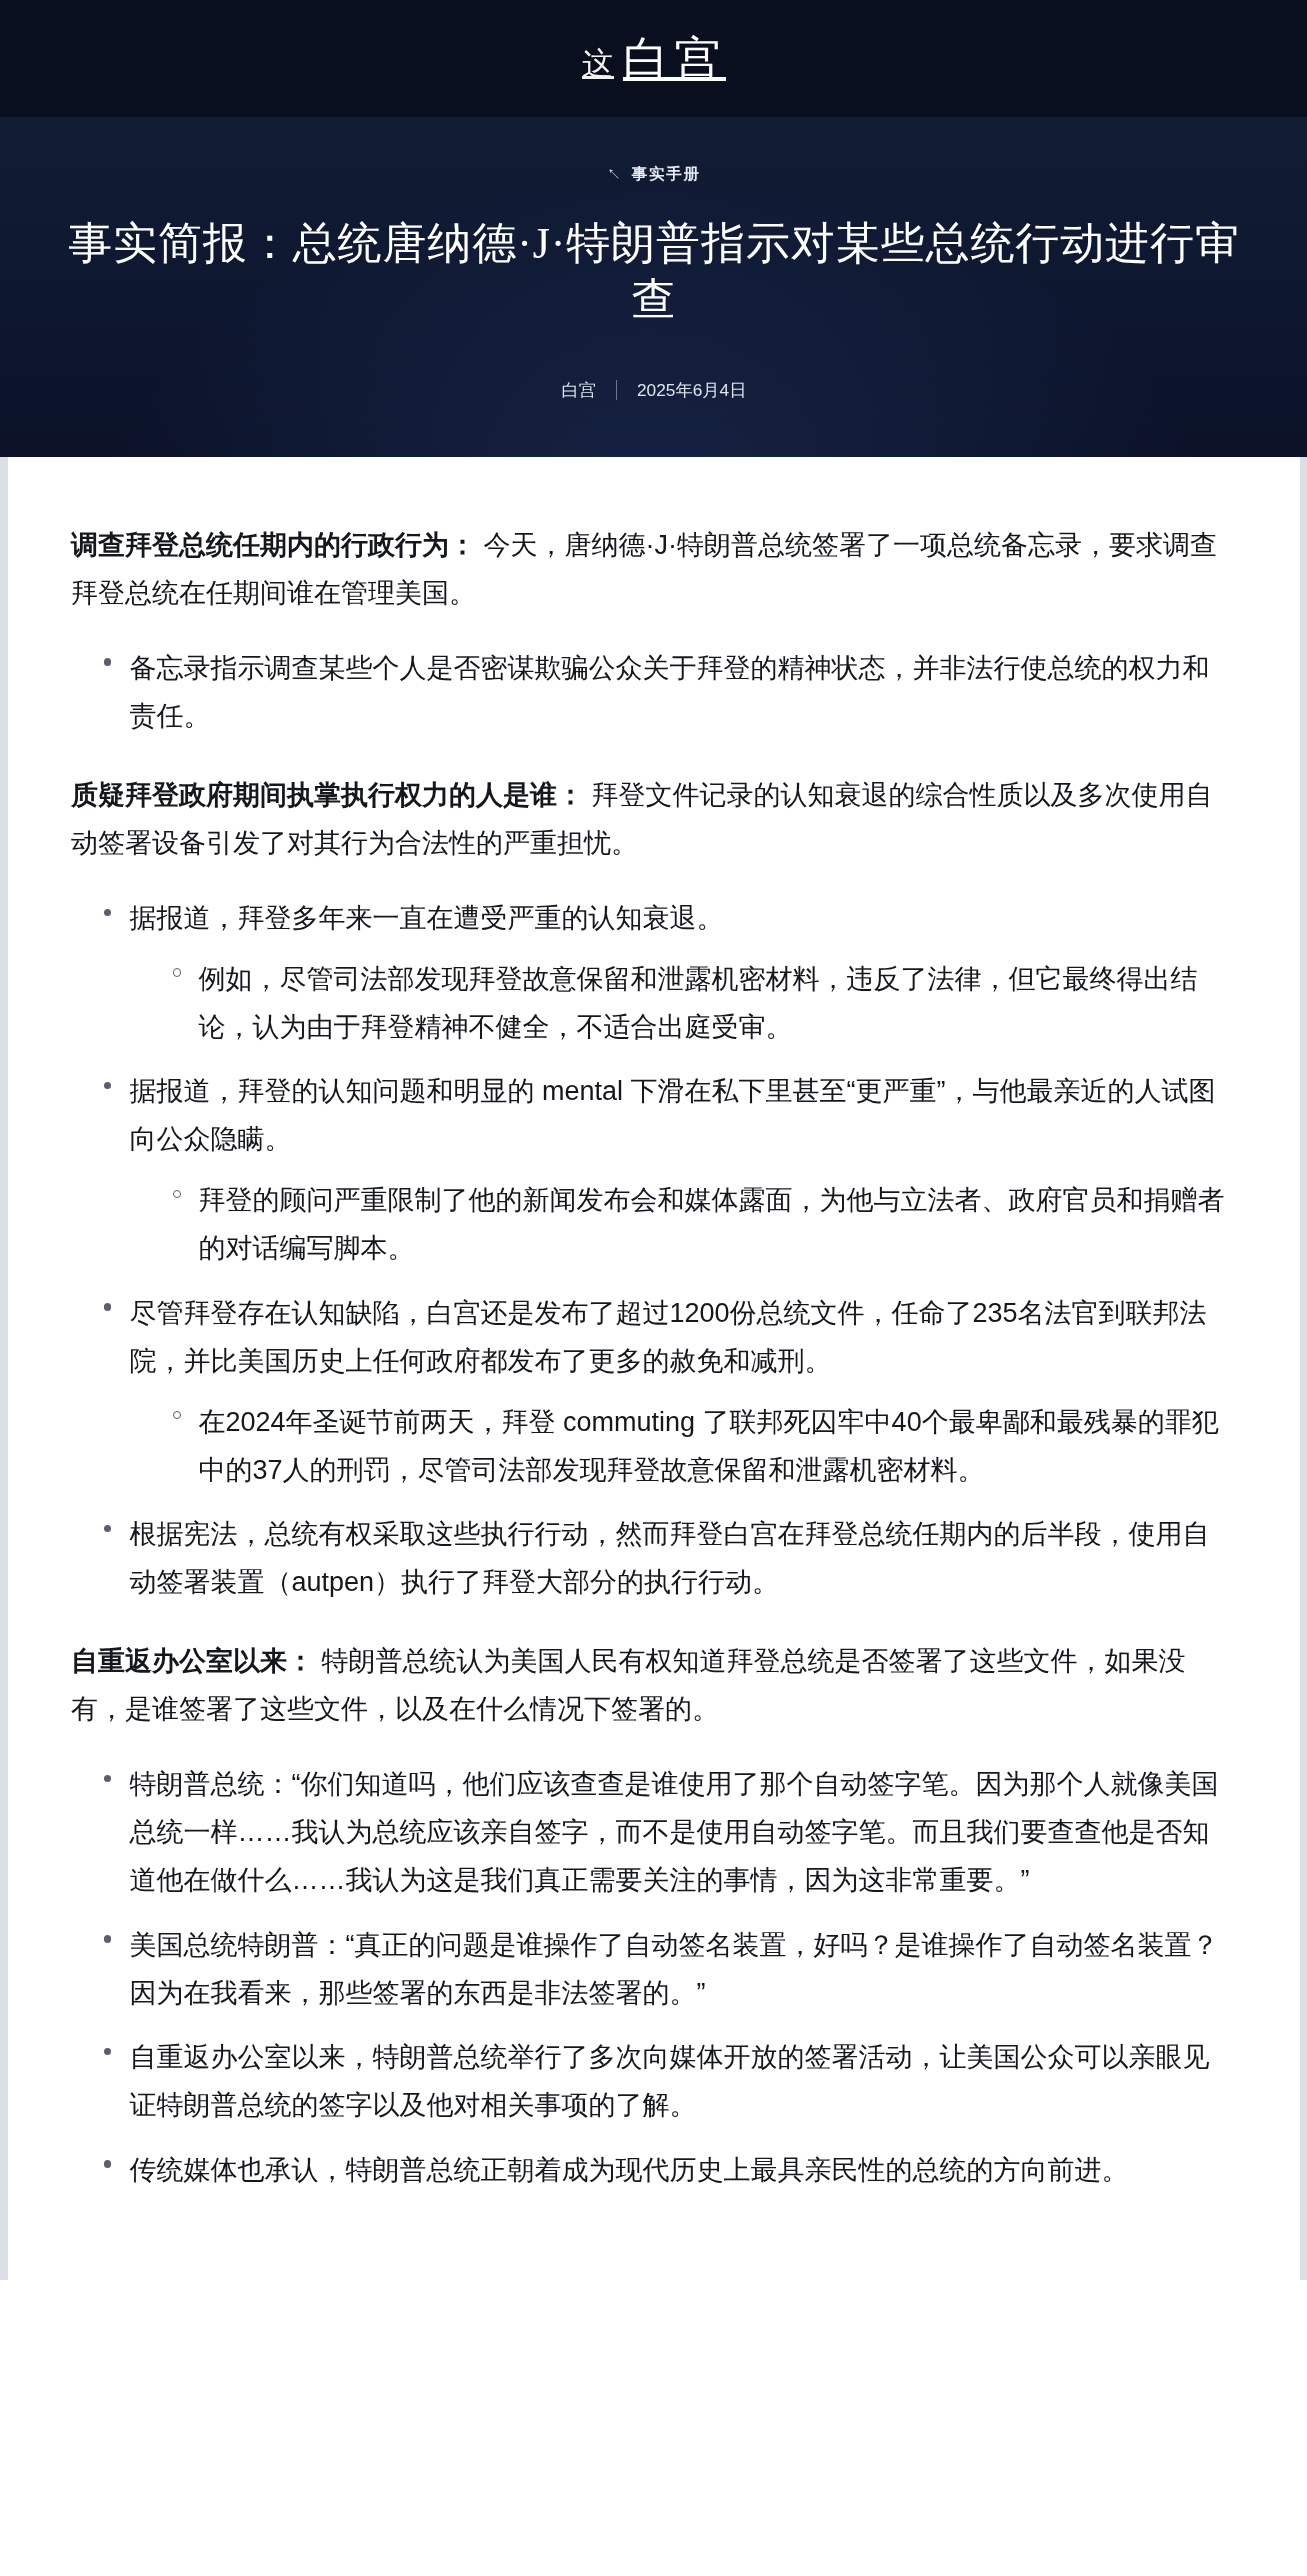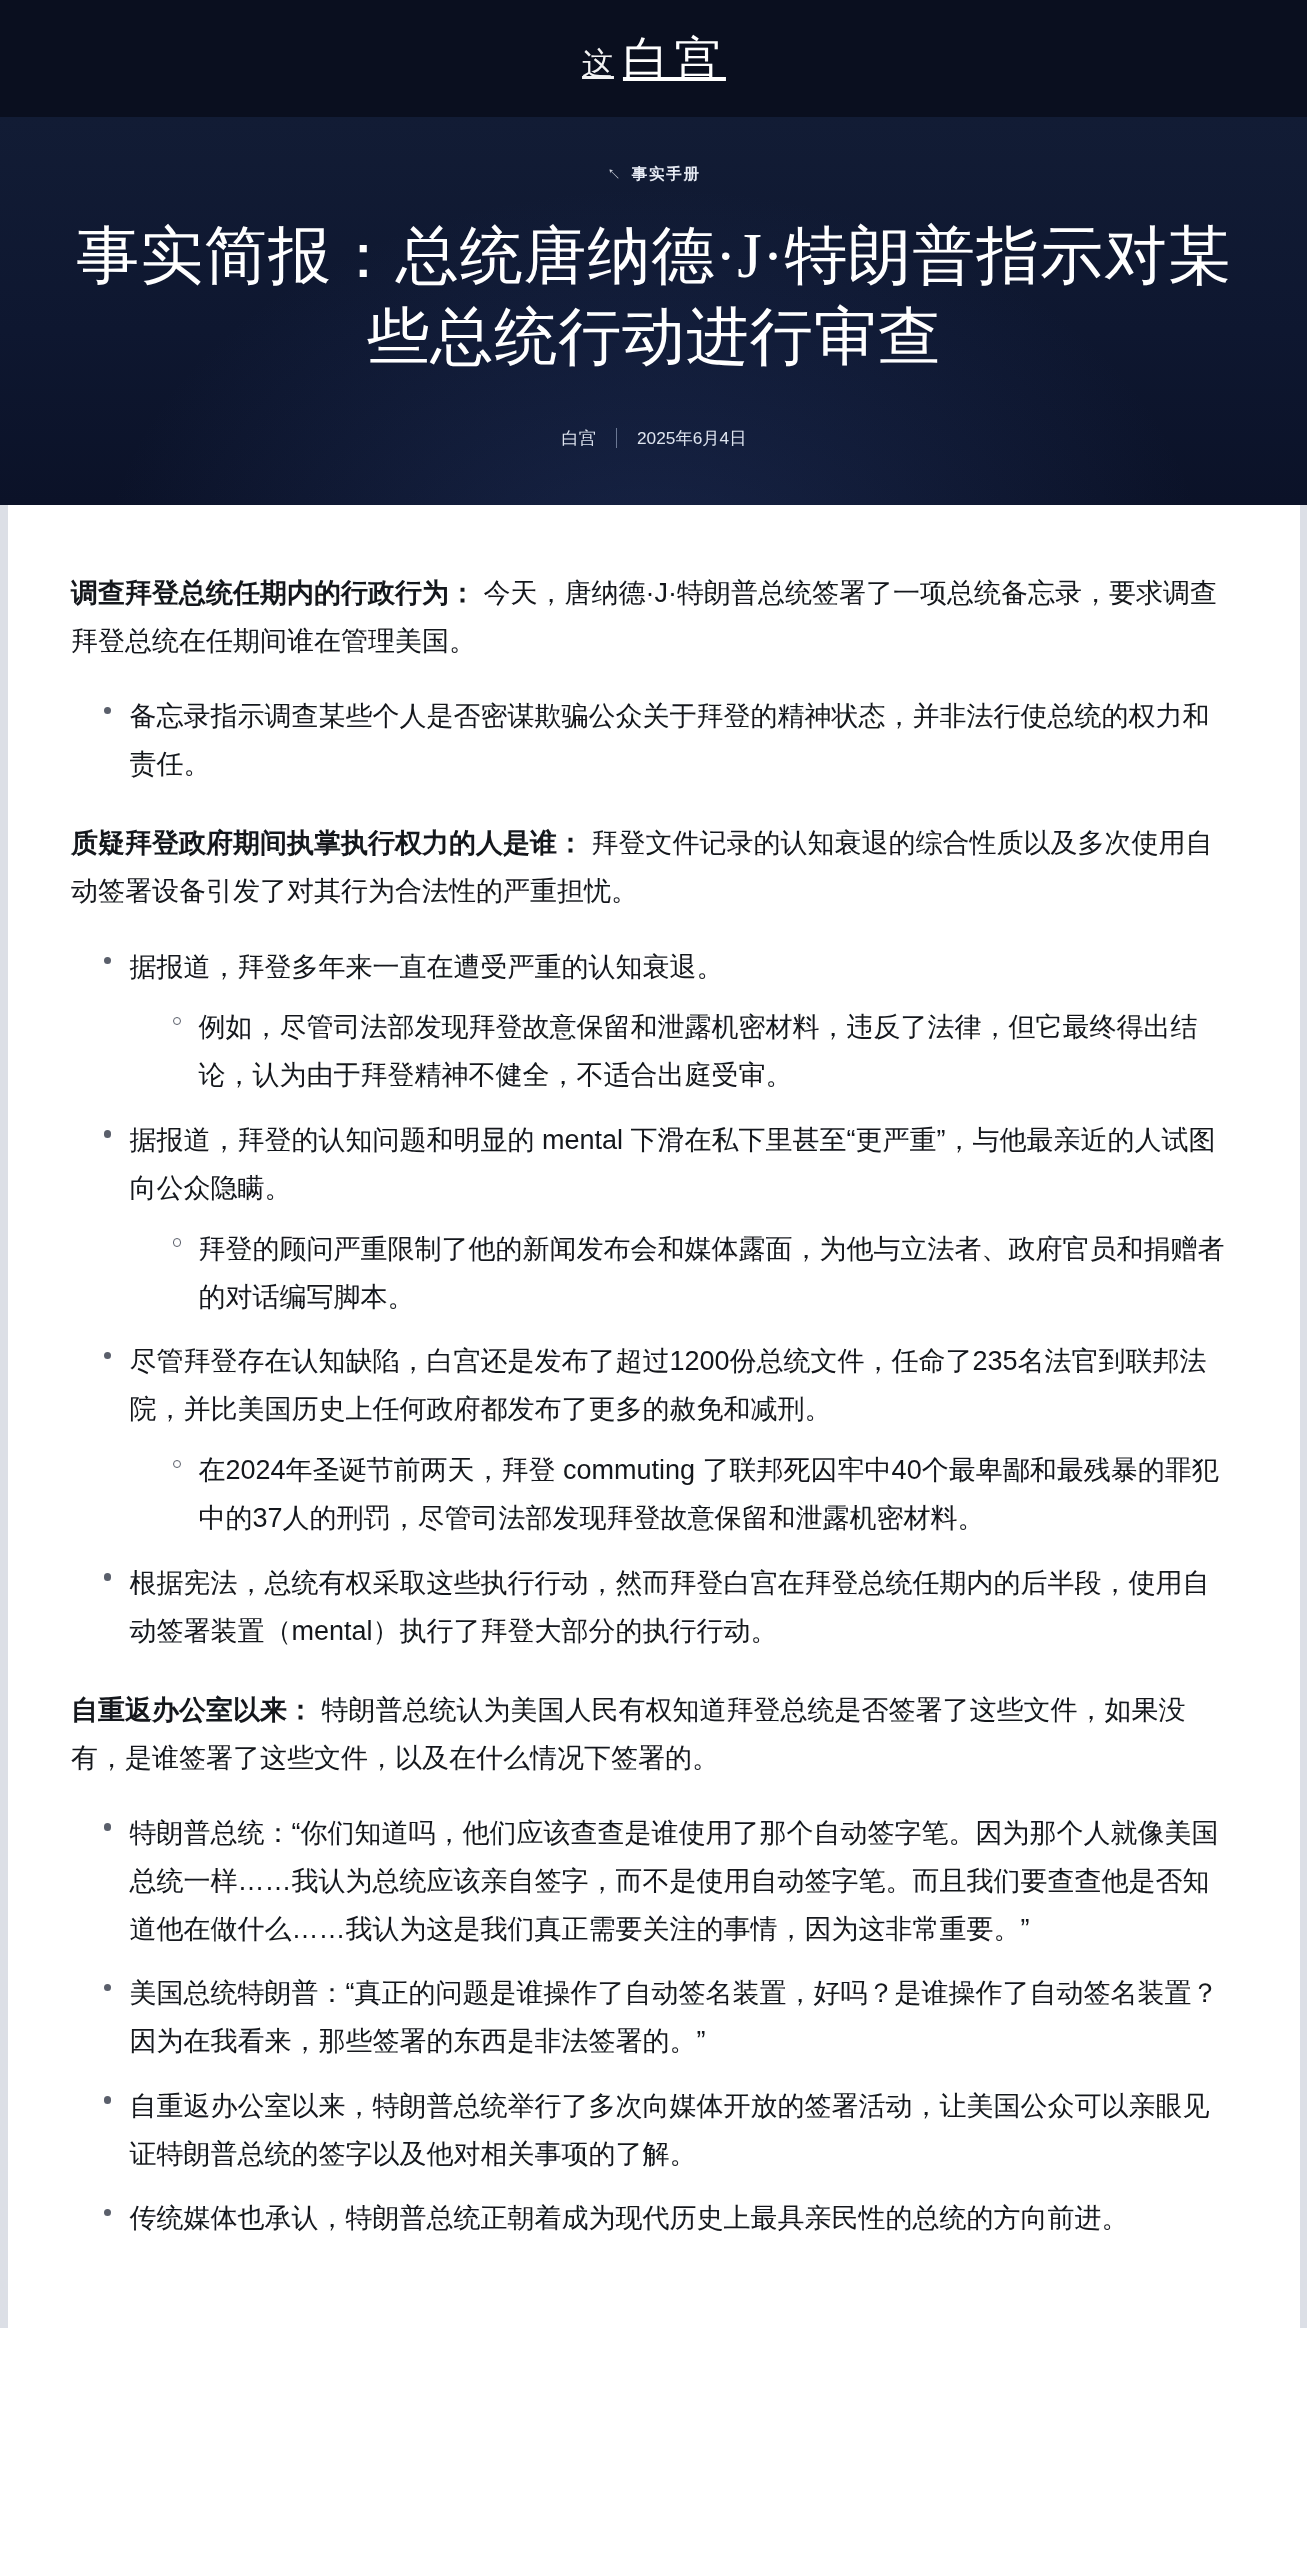--- a/index.html
+++ b/index.html
@@ -77,21 +77,21 @@
     font-size: 13.7px;
     transform: rotate(0deg);
     opacity: .9;
     font-weight: normal;
   }
   .hero-title {
     position: relative;
     z-index: 2;
     color: #ffffff;
     font-family: "Liberation Serif", serif;
-    font-size: 63px;
+    font-size: 44px;
     line-height: 1.28;
     font-weight: normal;
     margin: 0 auto;
     max-width: 1203px;
     letter-spacing: 0.9px;
   }
   .hero-meta {
     position: relative;
     z-index: 2;
     margin-top: 49px;
@@ -243,21 +243,21 @@
         </li>
         <li>
           <span>尽管拜登存在认知缺陷，白宫还是发布了超过1200份总统文件，任命了235名法官到联邦法院，并比美国历史上任何政府都发布了更多的赦免和减刑。</span>
           <ul class="sub">
             <li>
               <span>在2024年圣诞节前两天，拜登 commuting 了联邦死囚牢中40个最卑鄙和最残暴的罪犯中的37人的刑罚，尽管司法部发现拜登故意保留和泄露机密材料。</span>
             </li>
           </ul>
         </li>
         <li>
-          <span>根据宪法，总统有权采取这些执行行动，然而拜登白宫在拜登总统任期内的后半段，使用自动签署装置（mental）执行了拜登大部分的执行行动。</span>
+          <span>根据宪法，总统有权采取这些执行行动，然而拜登白宫在拜登总统任期内的后半段，使用自动签署装置（autpen）执行了拜登大部分的执行行动。</span>
         </li>
       </ul>
 
       <p class="para">
         <span class="lead">自重返办公室以来：</span><span> 特朗普总统认为美国人民有权知道拜登总统是否签署了这些文件，如果没有，是谁签署了这些文件，以及在什么情况下签署的。</span>
       </p>
 
       <ul class="bullets">
         <li>
           <span>特朗普总统：“你们知道吗，他们应该查查是谁使用了那个自动签字笔。因为那个人就像美国总统一样……我认为总统应该亲自签字，而不是使用自动签字笔。而且我们要查查他是否知道他在做什么……我认为这是我们真正需要关注的事情，因为这非常重要。”</span>

